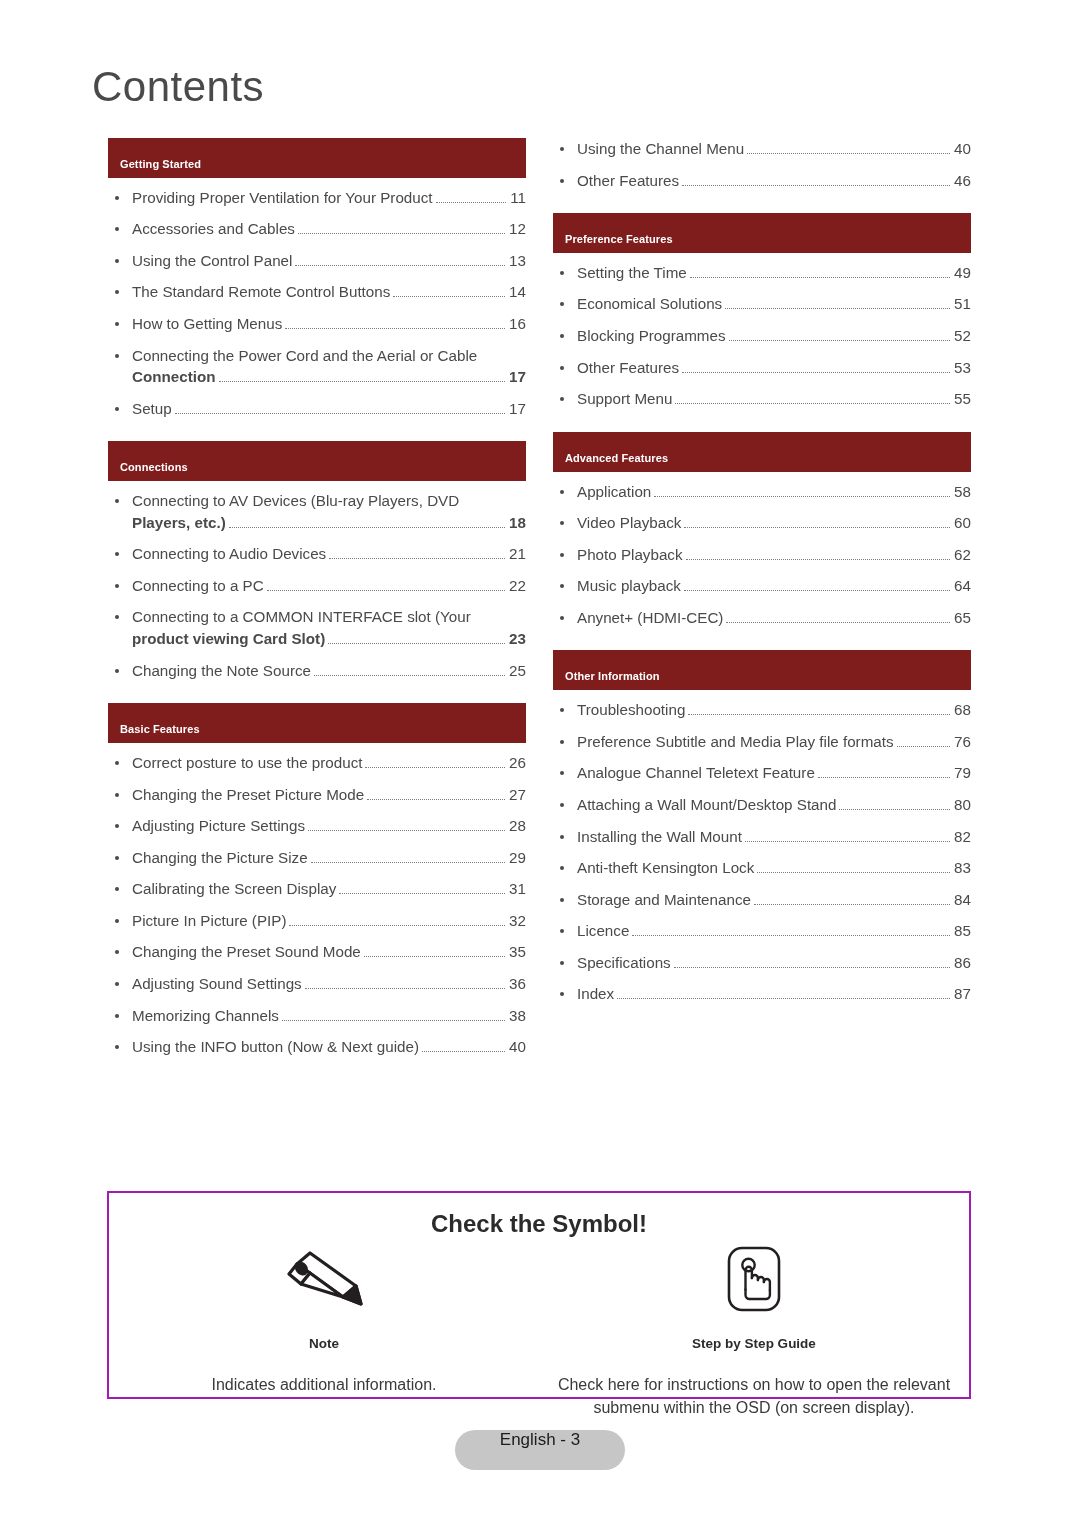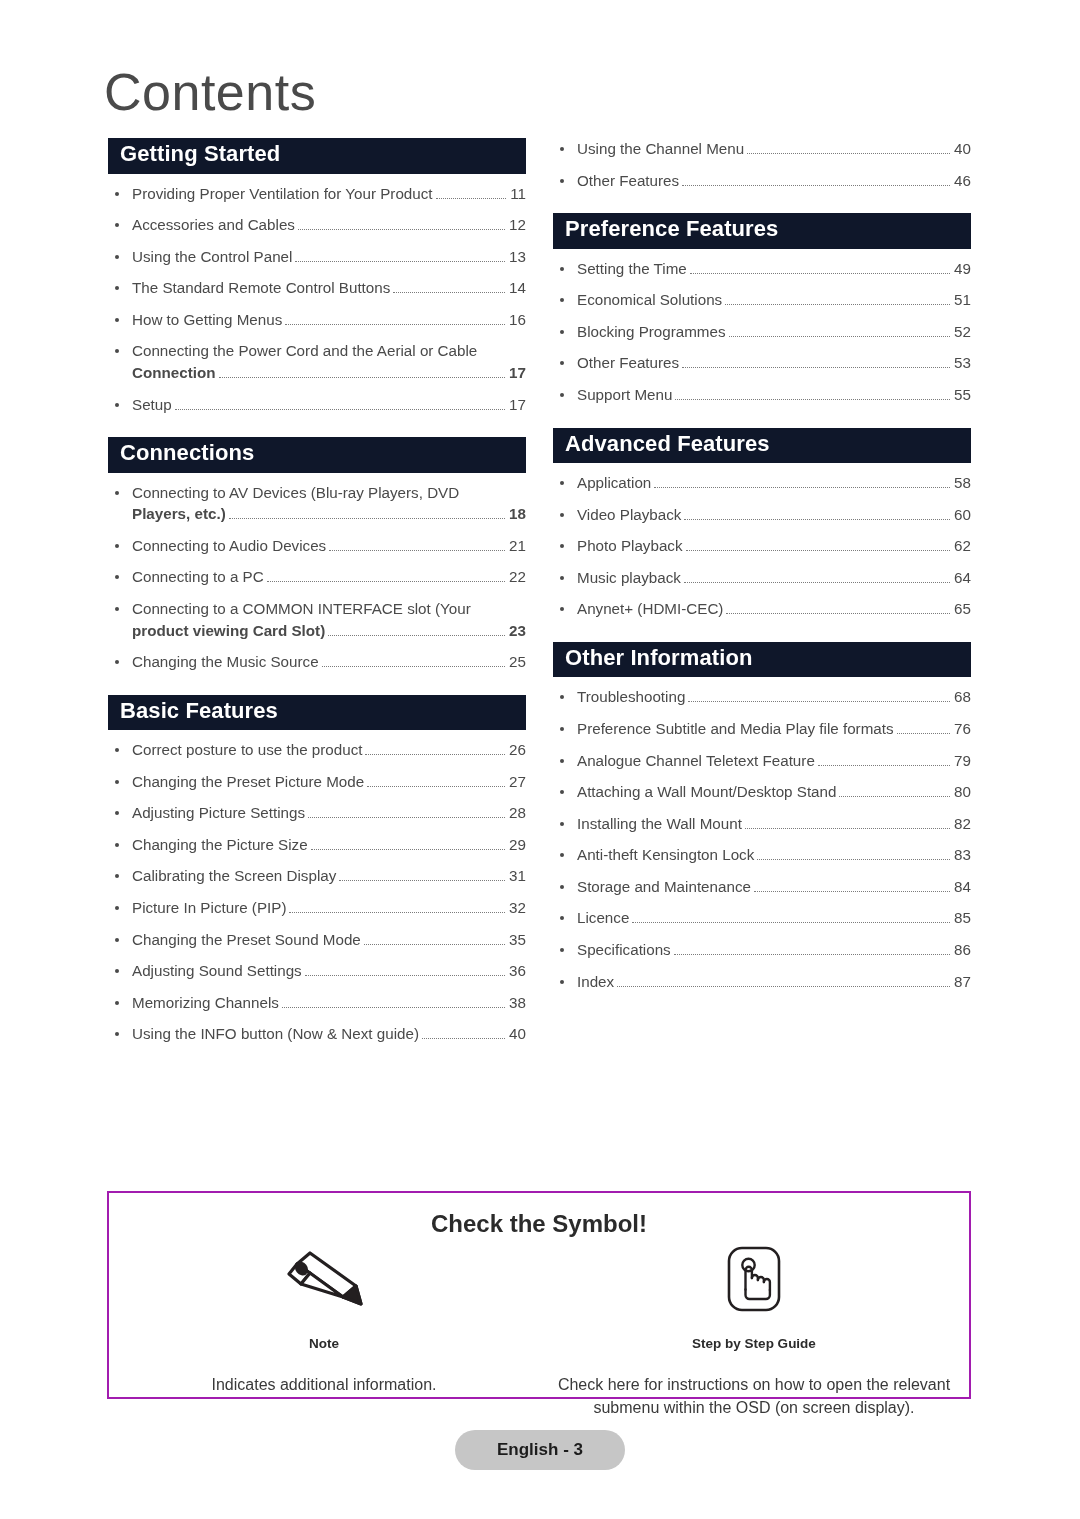--- a/index.html
+++ b/index.html
@@ -19,45 +19,45 @@
   .page {
     position: absolute;
     left: 0; top: 0;
     width: 1080px;
     height: 1519px;
   }
 
   
   .page-title {
     position: absolute;
-    left: 104px;
+    left: 92px;
     top: 66px;
-    font-size: 52px;
+    font-size: 42px;
     font-weight: 300;
     color: #4a4a4a;
     letter-spacing: 0.5px;
     line-height: 1;
   }
 
   
   .col {
     position: absolute;
     top: 138px;
     width: 418px;
   }
   .col-left  { left: 108px; }
   .col-right { left: 553px; }
 
   
   .section-bar {
-    background: #0f172a;
+    background: #7f1d1d;
     color: #ffffff;
-    font-size: 22px;
+    font-size: 11px;
     font-weight: bold;
-    padding: 2px 0 6px 12px;
+    padding: 20px 0 6px 12px;
     line-height: 1.25;
     margin-bottom: 9px;
     letter-spacing: 0.1px;
   }
   .section-block + .section-block {
     margin-top: 22px;
   }
 
   
   ul.toc {
@@ -164,24 +164,24 @@
   
   .footer-badge {
     position: absolute;
     left: 455px;
     top: 1430px;
     width: 170px;
     height: 40px;
     background: #c6c6c6;
     border-radius: 20px;
     display: flex;
-    align-items: center;
+    align-items: flex-start;
     justify-content: center;
     font-size: 17px;
-    font-weight: bold;
+    font-weight: normal;
     color: #1c1c1c;
     box-sizing: border-box;
   }
 </style>
 </head>
 <body>
 
 <div class="page">
 
   <div class="page-title">Contents</div>
@@ -267,21 +267,21 @@
           </li>
           <li class="wrap">
             <span class="entry-inner"><span class="entry-title">Connecting to a COMMON INTERFACE slot (Your</span><span class="tail">
                 <span class="entry-title">product viewing Card Slot)</span>
                 <span class="leader"></span>
                 <span class="entry-page">23</span>
               </span></span>
           </li>
           <li>
             <span class="entry-inner">
-              <span class="entry-title">Changing the Music Source</span>
+              <span class="entry-title">Changing the Note Source</span>
               <span class="leader"></span>
               <span class="entry-page">25</span>
             </span>
           </li>
         </ul>
       </div>
       <div class="section-block">
         <div class="section-bar">Basic Features</div>
         <ul class="toc">
           <li>

